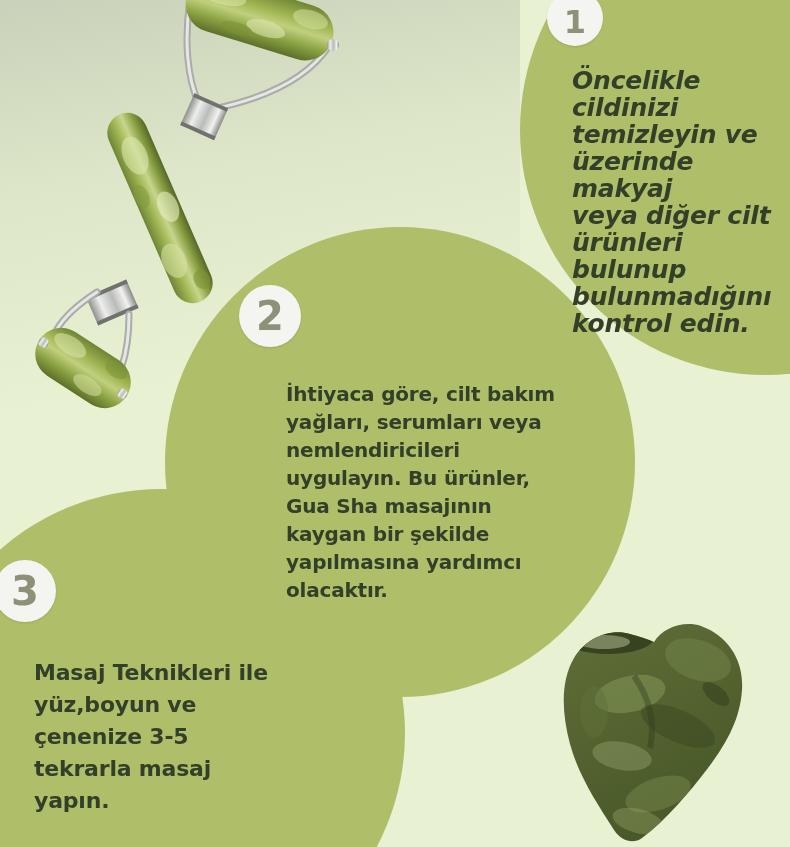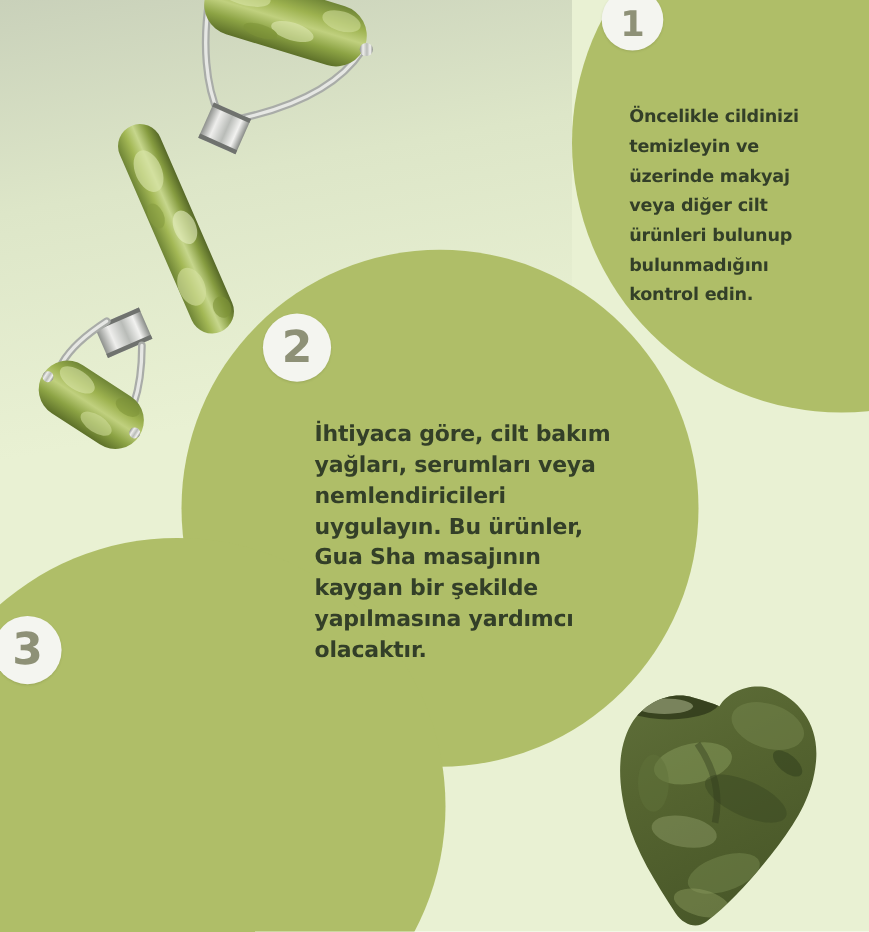--- a/index.html
+++ b/index.html
@@ -37,21 +37,21 @@
   .badge-1{left:547px;top:-10px;width:56px;height:56px;font-size:32px;padding-top:8px;}
   .badge-2{left:239px;top:285px;width:62px;height:62px;font-size:40px;}
   .badge-3{left:-6px;top:560px;width:62px;height:62px;font-size:40px;}
   .step-text{
     position:absolute;
     color:var(--ink);
     font-weight:600;
     white-space:pre-line;
     letter-spacing:-0.2px;
   }
-  .step-1{left:572px;top:92px;width:218px;font-size:16px;line-height:27px;}
+  .step-1{left:572px;top:67px;width:218px;font-size:25px;line-height:27px;font-style:italic;}
   .step-2{left:286px;top:356px;width:290px;font-size:20px;line-height:28px;margin-top:24px;}
   .step-3{left:34px;top:657px;width:270px;font-size:22px;line-height:32px;}
   .roller{position:absolute;left:0;top:0;}
   .stone{position:absolute;left:538px;top:616px;}
 </style>
 </head>
 <body>
 
 <div class="canvas">
 
@@ -196,14 +196,19 @@
 bulunmadığını
 kontrol edin.</p>
   <p class="step-text step-2">İhtiyaca göre, cilt bakım
 yağları, serumları veya
 nemlendiricileri
 uygulayın. Bu ürünler,
 Gua Sha masajının
 kaygan bir şekilde
 yapılmasına yardımcı
 olacaktır.</p>
+  <p class="step-text step-3">Masaj Teknikleri ile
+yüz,boyun ve
+çenenize 3-5
+tekrarla masaj
+yapın.</p>
 
 </div>
 
 </body></html>

